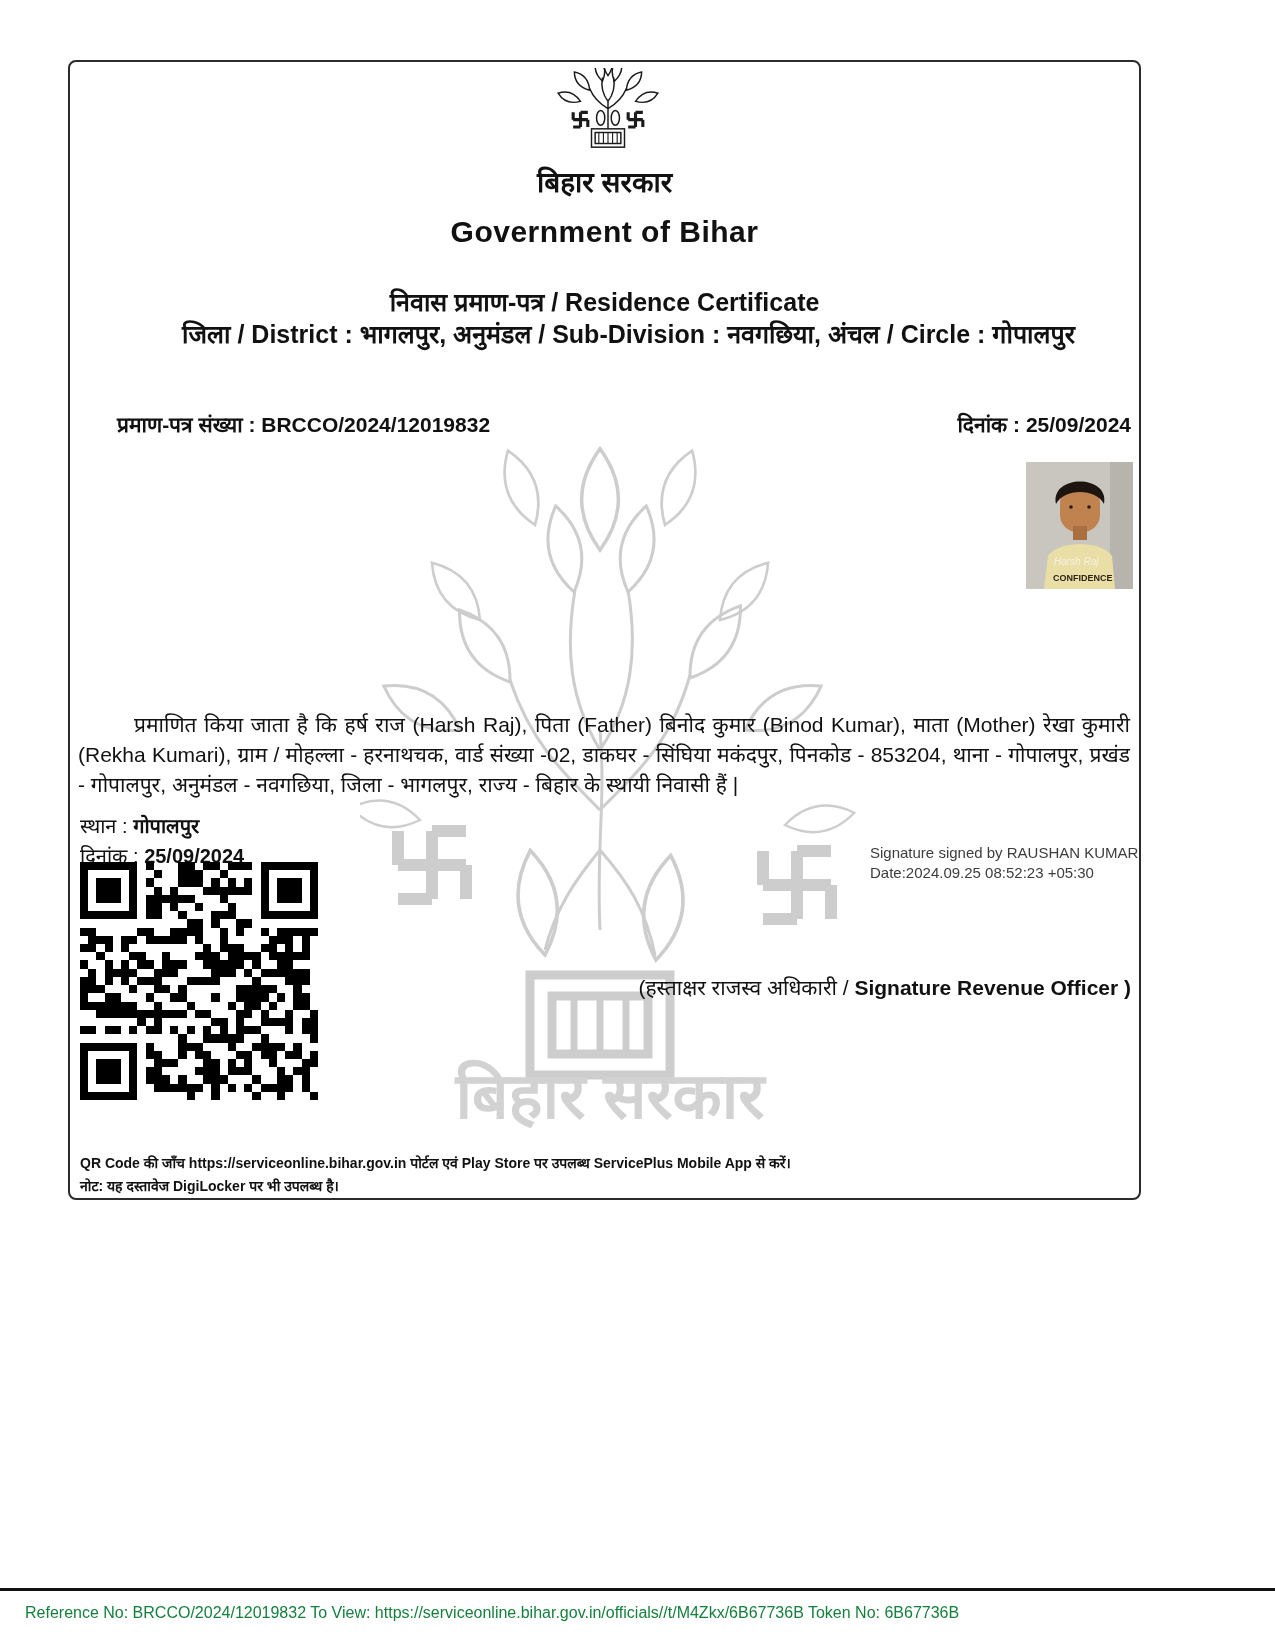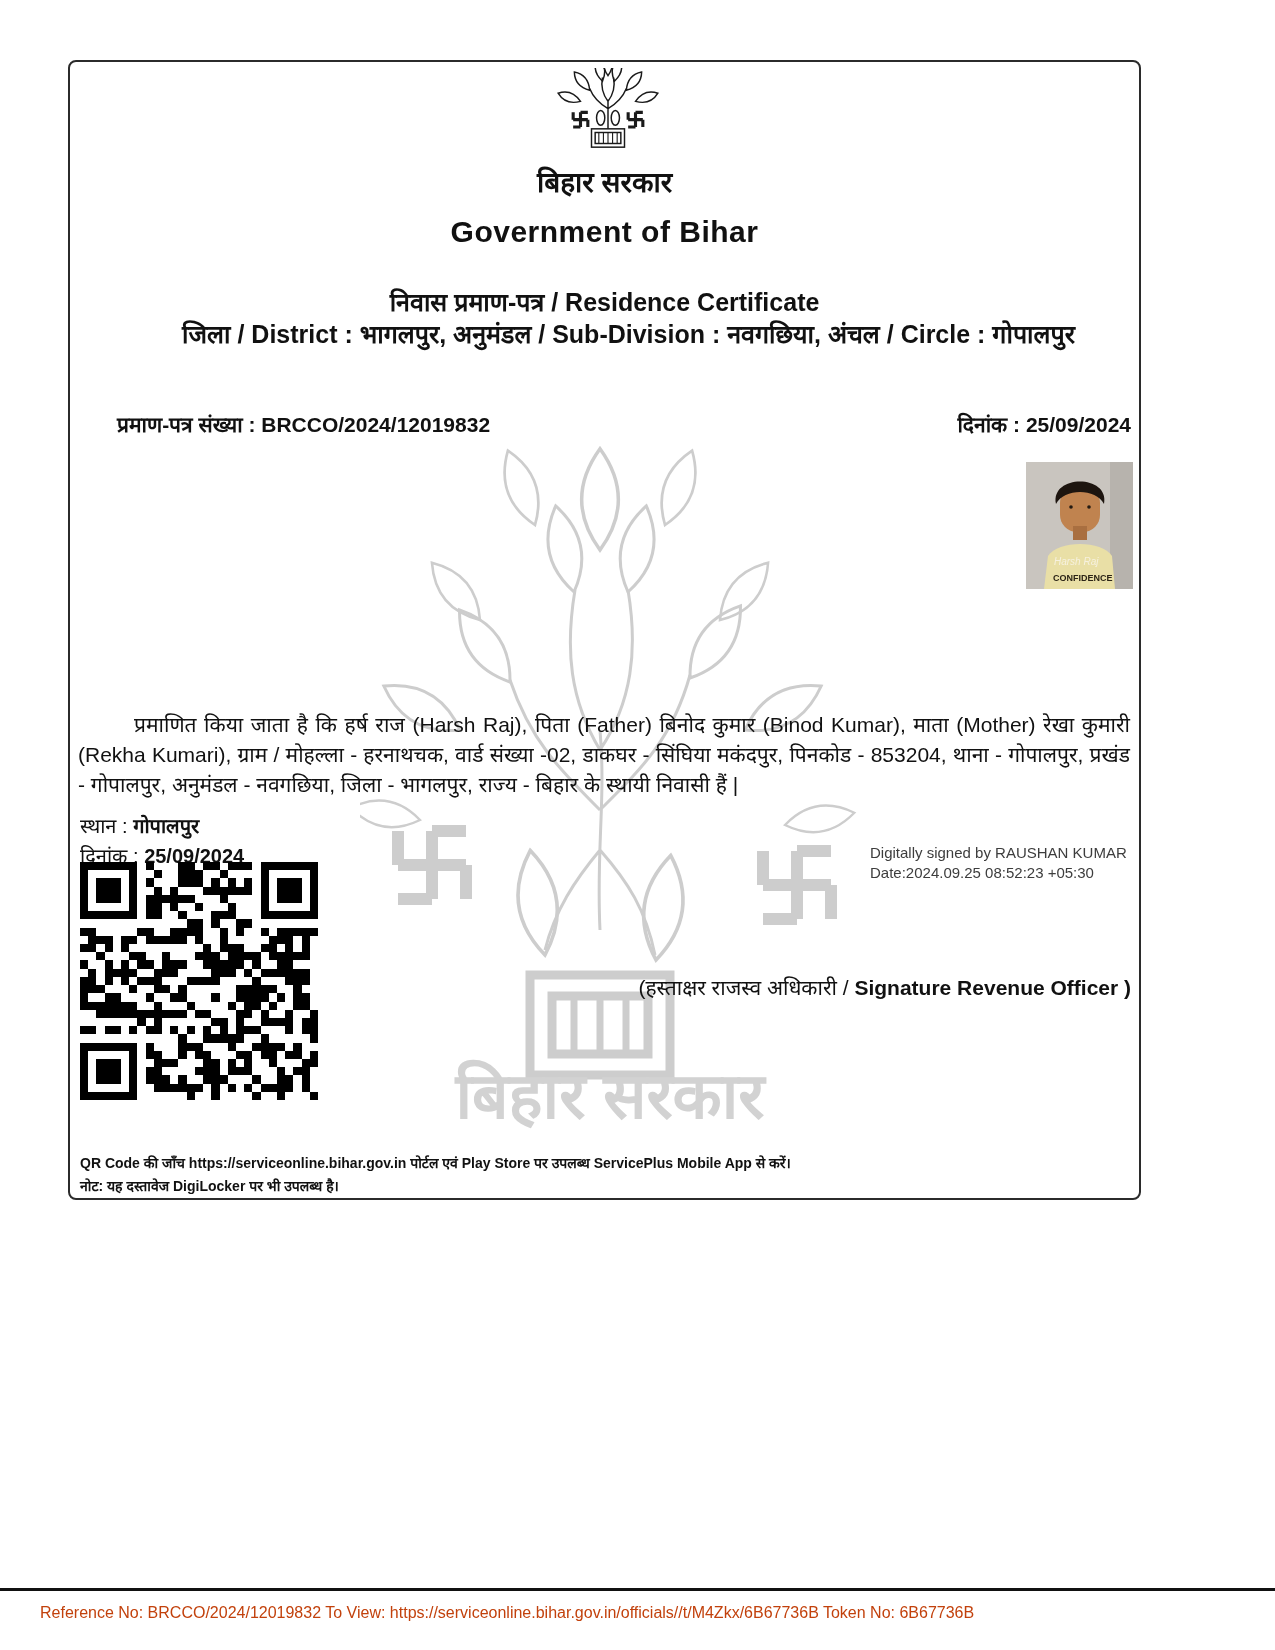--- a/index.html
+++ b/index.html
@@ -29,21 +29,21 @@
   }
   .place-line{left:10px;top:750px;font-size:20px;}
   .date-line{left:10px;top:780px;font-size:20px;}
   .date-line .val,.place-line .val{font-weight:bold;}
   .qr{left:10px;top:800px;width:238px;height:238px;}
   .digisign{left:800px;top:781px;width:330px;font-size:15px;line-height:20px;color:#3d3d3d;}
   .sig-caption{right:8px;top:911px;font-size:21px;text-align:center;}
   .sig-caption .en{font-weight:bold;}
   .notes{left:10px;top:1090px;font-size:14px;font-weight:bold;line-height:23px;}
   .footer-rule{left:0;top:1588px;width:1275px;height:3px;background:#111;}
-  .footer-text{left:40px;top:1604px;font-size:16px;color:#c2410c;}
+  .footer-text{left:25px;top:1604px;font-size:16px;color:#15803d;}
   svg{display:block;}
 </style>
 </head>
 <body>
 
 <div class="sheet">
 
   <div class="cert-box">
 
     <div class="abs emblem">
@@ -146,21 +146,21 @@
       <span class="val">25/09/2024</span>
     </div>
 
     <div class="abs qr">
         <svg viewBox="0 0 232 232" width="100%" height="100%" shape-rendering="crispEdges">
           <path d="M64 0h8v8h-8zM96 0h8v8h-8zM104 0h8v8h-8zM120 0h8v8h-8zM128 0h8v8h-8zM144 0h8v8h-8zM152 0h8v8h-8zM160 0h8v8h-8zM72 8h8v8h-8zM96 8h8v8h-8zM104 8h8v8h-8zM112 8h8v8h-8zM136 8h8v8h-8zM64 16h8v8h-8zM96 16h8v8h-8zM104 16h8v8h-8zM112 16h8v8h-8zM128 16h8v8h-8zM144 16h8v8h-8zM160 16h8v8h-8zM72 24h8v8h-8zM88 24h8v8h-8zM120 24h8v8h-8zM128 24h8v8h-8zM136 24h8v8h-8zM144 24h8v8h-8zM152 24h8v8h-8zM160 24h8v8h-8zM64 32h8v8h-8zM72 32h8v8h-8zM80 32h8v8h-8zM88 32h8v8h-8zM96 32h8v8h-8zM104 32h8v8h-8zM136 32h8v8h-8zM64 40h8v8h-8zM72 40h8v8h-8zM88 40h8v8h-8zM112 40h8v8h-8zM144 40h8v8h-8zM64 48h8v8h-8zM72 48h8v8h-8zM96 48h8v8h-8zM128 48h8v8h-8zM136 48h8v8h-8zM144 48h8v8h-8zM104 56h8v8h-8zM112 56h8v8h-8zM128 56h8v8h-8zM152 56h8v8h-8zM160 56h8v8h-8zM0 64h8v8h-8zM8 64h8v8h-8zM56 64h8v8h-8zM64 64h8v8h-8zM88 64h8v8h-8zM96 64h8v8h-8zM104 64h8v8h-8zM112 64h8v8h-8zM136 64h8v8h-8zM152 64h8v8h-8zM176 64h8v8h-8zM192 64h8v8h-8zM200 64h8v8h-8zM208 64h8v8h-8zM216 64h8v8h-8zM224 64h8v8h-8zM8 72h8v8h-8zM16 72h8v8h-8zM24 72h8v8h-8zM40 72h8v8h-8zM48 72h8v8h-8zM64 72h8v8h-8zM72 72h8v8h-8zM80 72h8v8h-8zM88 72h8v8h-8zM96 72h8v8h-8zM112 72h8v8h-8zM136 72h8v8h-8zM184 72h8v8h-8zM192 72h8v8h-8zM200 72h8v8h-8zM216 72h8v8h-8zM0 80h8v8h-8zM8 80h8v8h-8zM24 80h8v8h-8zM40 80h8v8h-8zM120 80h8v8h-8zM136 80h8v8h-8zM144 80h8v8h-8zM152 80h8v8h-8zM176 80h8v8h-8zM184 80h8v8h-8zM200 80h8v8h-8zM216 80h8v8h-8zM16 88h8v8h-8zM48 88h8v8h-8zM56 88h8v8h-8zM80 88h8v8h-8zM112 88h8v8h-8zM120 88h8v8h-8zM128 88h8v8h-8zM144 88h8v8h-8zM152 88h8v8h-8zM160 88h8v8h-8zM168 88h8v8h-8zM184 88h8v8h-8zM192 88h8v8h-8zM200 88h8v8h-8zM208 88h8v8h-8zM216 88h8v8h-8zM0 96h8v8h-8zM24 96h8v8h-8zM40 96h8v8h-8zM56 96h8v8h-8zM64 96h8v8h-8zM80 96h8v8h-8zM88 96h8v8h-8zM96 96h8v8h-8zM120 96h8v8h-8zM128 96h8v8h-8zM136 96h8v8h-8zM144 96h8v8h-8zM152 96h8v8h-8zM168 96h8v8h-8zM192 96h8v8h-8zM200 96h8v8h-8zM8 104h8v8h-8zM24 104h8v8h-8zM32 104h8v8h-8zM40 104h8v8h-8zM48 104h8v8h-8zM72 104h8v8h-8zM80 104h8v8h-8zM88 104h8v8h-8zM128 104h8v8h-8zM136 104h8v8h-8zM144 104h8v8h-8zM160 104h8v8h-8zM176 104h8v8h-8zM184 104h8v8h-8zM192 104h8v8h-8zM200 104h8v8h-8zM208 104h8v8h-8zM216 104h8v8h-8zM0 112h8v8h-8zM8 112h8v8h-8zM24 112h8v8h-8zM40 112h8v8h-8zM56 112h8v8h-8zM64 112h8v8h-8zM72 112h8v8h-8zM104 112h8v8h-8zM112 112h8v8h-8zM120 112h8v8h-8zM128 112h8v8h-8zM168 112h8v8h-8zM200 112h8v8h-8zM208 112h8v8h-8zM216 112h8v8h-8zM0 120h8v8h-8zM8 120h8v8h-8zM16 120h8v8h-8zM48 120h8v8h-8zM72 120h8v8h-8zM80 120h8v8h-8zM96 120h8v8h-8zM152 120h8v8h-8zM160 120h8v8h-8zM168 120h8v8h-8zM176 120h8v8h-8zM184 120h8v8h-8zM208 120h8v8h-8zM0 128h8v8h-8zM24 128h8v8h-8zM32 128h8v8h-8zM64 128h8v8h-8zM88 128h8v8h-8zM96 128h8v8h-8zM128 128h8v8h-8zM152 128h8v8h-8zM160 128h8v8h-8zM168 128h8v8h-8zM176 128h8v8h-8zM192 128h8v8h-8zM208 128h8v8h-8zM216 128h8v8h-8zM0 136h8v8h-8zM8 136h8v8h-8zM16 136h8v8h-8zM24 136h8v8h-8zM32 136h8v8h-8zM40 136h8v8h-8zM48 136h8v8h-8zM72 136h8v8h-8zM104 136h8v8h-8zM144 136h8v8h-8zM160 136h8v8h-8zM168 136h8v8h-8zM184 136h8v8h-8zM208 136h8v8h-8zM216 136h8v8h-8zM16 144h8v8h-8zM24 144h8v8h-8zM32 144h8v8h-8zM40 144h8v8h-8zM48 144h8v8h-8zM56 144h8v8h-8zM64 144h8v8h-8zM72 144h8v8h-8zM80 144h8v8h-8zM88 144h8v8h-8zM96 144h8v8h-8zM112 144h8v8h-8zM120 144h8v8h-8zM152 144h8v8h-8zM160 144h8v8h-8zM176 144h8v8h-8zM200 144h8v8h-8zM224 144h8v8h-8zM56 152h8v8h-8zM72 152h8v8h-8zM128 152h8v8h-8zM136 152h8v8h-8zM152 152h8v8h-8zM176 152h8v8h-8zM184 152h8v8h-8zM192 152h8v8h-8zM200 152h8v8h-8zM216 152h8v8h-8zM224 152h8v8h-8zM0 160h8v8h-8zM8 160h8v8h-8zM24 160h8v8h-8zM32 160h8v8h-8zM48 160h8v8h-8zM64 160h8v8h-8zM72 160h8v8h-8zM88 160h8v8h-8zM104 160h8v8h-8zM120 160h8v8h-8zM136 160h8v8h-8zM152 160h8v8h-8zM160 160h8v8h-8zM168 160h8v8h-8zM200 160h8v8h-8zM216 160h8v8h-8zM224 160h8v8h-8zM96 168h8v8h-8zM120 168h8v8h-8zM128 168h8v8h-8zM136 168h8v8h-8zM144 168h8v8h-8zM152 168h8v8h-8zM176 168h8v8h-8zM224 168h8v8h-8zM64 176h8v8h-8zM96 176h8v8h-8zM104 176h8v8h-8zM112 176h8v8h-8zM144 176h8v8h-8zM168 176h8v8h-8zM176 176h8v8h-8zM184 176h8v8h-8zM192 176h8v8h-8zM208 176h8v8h-8zM64 184h8v8h-8zM72 184h8v8h-8zM96 184h8v8h-8zM112 184h8v8h-8zM120 184h8v8h-8zM152 184h8v8h-8zM160 184h8v8h-8zM176 184h8v8h-8zM184 184h8v8h-8zM200 184h8v8h-8zM208 184h8v8h-8zM224 184h8v8h-8zM72 192h8v8h-8zM80 192h8v8h-8zM88 192h8v8h-8zM120 192h8v8h-8zM128 192h8v8h-8zM144 192h8v8h-8zM160 192h8v8h-8zM184 192h8v8h-8zM216 192h8v8h-8zM224 192h8v8h-8zM64 200h8v8h-8zM72 200h8v8h-8zM112 200h8v8h-8zM120 200h8v8h-8zM128 200h8v8h-8zM144 200h8v8h-8zM152 200h8v8h-8zM160 200h8v8h-8zM192 200h8v8h-8zM208 200h8v8h-8zM216 200h8v8h-8zM64 208h8v8h-8zM72 208h8v8h-8zM80 208h8v8h-8zM96 208h8v8h-8zM120 208h8v8h-8zM128 208h8v8h-8zM136 208h8v8h-8zM168 208h8v8h-8zM192 208h8v8h-8zM200 208h8v8h-8zM216 208h8v8h-8zM72 216h8v8h-8zM80 216h8v8h-8zM88 216h8v8h-8zM96 216h8v8h-8zM104 216h8v8h-8zM112 216h8v8h-8zM128 216h8v8h-8zM144 216h8v8h-8zM160 216h8v8h-8zM176 216h8v8h-8zM184 216h8v8h-8zM192 216h8v8h-8zM200 216h8v8h-8zM216 216h8v8h-8zM104 224h8v8h-8zM128 224h8v8h-8zM168 224h8v8h-8zM192 224h8v8h-8zM224 224h8v8h-8zM0 0h56v56h-56zM8 8v40h40v-40zM16 16h24v24h-24zM176 0h56v56h-56zM184 8v40h40v-40zM192 16h24v24h-24zM0 176h56v56h-56zM8 184v40h40v-40zM16 192h24v24h-24z" fill="#000" fill-rule="evenodd"></path>
         </svg>
       </div>
 
     <div class="abs digisign">
-      <div>Digitally signed by RAUSHAN KUMAR</div>
+      <div>Signature signed by RAUSHAN KUMAR</div>
       <div>Date:2024.09.25 08:52:23 +05:30</div>
     </div>
 
     <div class="abs sig-caption">
       <span class="hi">(हस्ताक्षर राजस्व अधिकारी / </span><span class="en">Signature Revenue Officer )</span>
     </div>
 
     <div class="abs notes">
       <div>QR Code की जाँच https://serviceonline.bihar.gov.in पोर्टल एवं Play Store पर उपलब्ध ServicePlus Mobile App से करें।</div>
       <div>नोट: यह दस्तावेज DigiLocker पर भी उपलब्ध है।</div>

